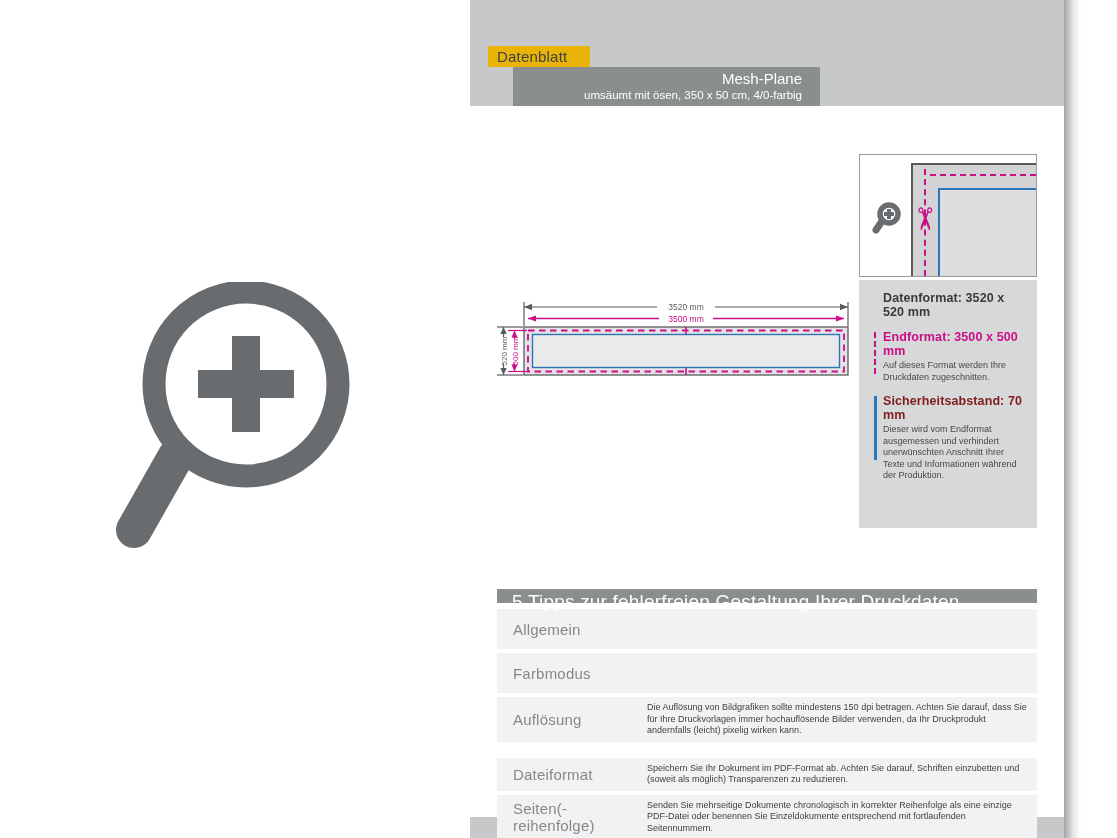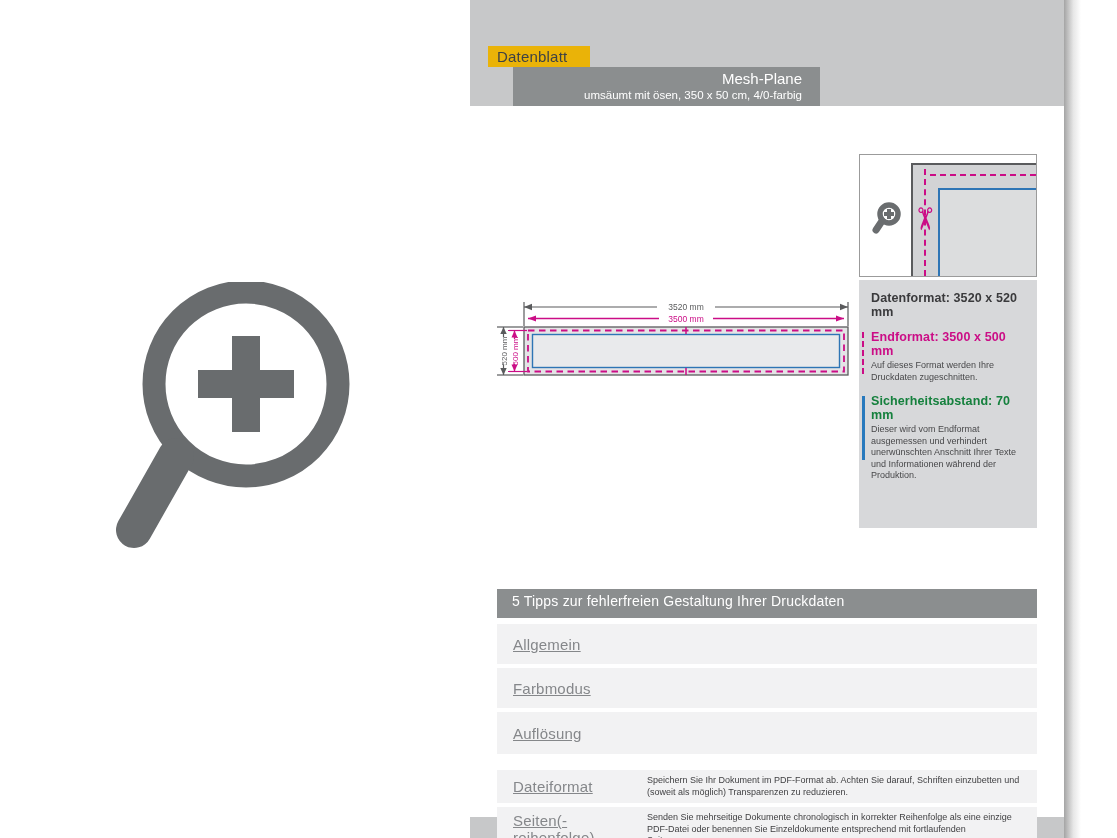--- a/index.html
+++ b/index.html
@@ -38,37 +38,37 @@
   .zb-dash-h { position:absolute; left:70px; top:19px; right:0; height:0; border-top:2px dashed #cb0d86; }
   .zb-blue-v { position:absolute; left:78px; top:33px; bottom:0; width:0; border-left:2px solid #2e75b5; }
   .zb-blue-h { position:absolute; left:78px; top:33px; right:0; height:0; border-top:2px solid #2e75b5; }
   .zb-scissors { position:absolute; left:47px; top:45px; width:36px; height:38px; display:flex;
                  align-items:center; justify-content:center; font-size:31px; color:#cb0d86;
                  transform:rotate(90deg); }
   .zb-mag { position:absolute; left:10px; top:46px; width:34px; height:36px; }
 
   
   .info-panel { position:absolute; left:389px; top:280px; width:178px; height:248px; background:#d7d8da;
-                padding:11px 8px 0 0; }
+                padding:11px 8px 0 12px; }
   .section { position:relative; padding:0 4px 0 12px; margin-bottom:11px; }
   .section h3 { font-size:12.5px; font-weight:bold; letter-spacing:0.1px; margin-bottom:2px; }
   .section p  { font-size:9px; line-height:11.5px; color:#48484a; margin-bottom:9px; }
   .bar { position:absolute; left:3px; width:0; }
   .bar-dashed { border-left:2px dashed #cb0d86; top:2px; height:42px; }
   .bar-solid  { border-left:3px solid #2779bd; top:2px; height:64px; }
   .t-dark    { color:#3a3a3c; }
   .t-magenta { color:#cb0d86; }
-  .t-blue    { color:#15803d; }
+  .t-blue    { color:#7f1d1d; }
 
   
   .tips { position:absolute; left:27px; top:589px; width:540px; }
-  .tips-header { height:29px; background:#8b8e8f; color:#ffffff; font-size:14px; line-height:25px;
+  .tips-header { height:14px; background:#8b8e8f; color:#ffffff; font-size:19px; line-height:25px;
                  padding-left:15px; letter-spacing:0.2px; margin-bottom:6px; }
   .tip-row { display:flex; align-items:center; background:#f2f2f3; margin-bottom:4px; padding:5px 0; }
-  .tip-label { width:150px; flex:0 0 150px; padding-left:16px; font-size:15px; color:#85878a; letter-spacing:0.2px;text-decoration:underline; }
+  .tip-label { width:150px; flex:0 0 150px; padding-left:16px; font-size:15px; color:#85878a; letter-spacing:0.2px; }
   .tip-text  { flex:1; padding-right:10px; font-size:9px; line-height:11.5px; color:#3f3f41; }
   .r1 { min-height:40px; } .r2 { min-height:40px; } .r3 { min-height:42px; }
   .r4 { min-height:28px;margin-top:16px; } .r5 { min-height:30px; }
 </style>
 </head>
 <body>
 
 <div class="stage">
 
   <svg class="big-mag" viewBox="0 0 268 276">
@@ -171,20 +171,21 @@
       <div class="tips-header">5 Tipps zur fehlerfreien Gestaltung Ihrer Druckdaten</div>
 
       <div class="tip-row r1">
         <div class="tip-label">Allgemein</div>
       </div>
       <div class="tip-row r2">
         <div class="tip-label">Farbmodus</div>
       </div>
       <div class="tip-row r3">
         <div class="tip-label">Auflösung</div>
+        <div class="tip-text">Die Auflösung von Bildgrafiken sollte mindestens 150 dpi betragen. Achten Sie darauf, dass Sie für Ihre Druckvorlagen immer hochauflösende Bilder verwenden, da Ihr Druckprodukt andernfalls (leicht) pixelig wirken kann.</div>
       </div>
       <div class="tip-row r4">
         <div class="tip-label">Dateiformat</div>
         <div class="tip-text">Speichern Sie Ihr Dokument im PDF-Format ab. Achten Sie darauf, Schriften einzubetten und (soweit als möglich) Transparenzen zu reduzieren.</div>
       </div>
       <div class="tip-row r5">
         <div class="tip-label">Seiten(-reihenfolge)</div>
         <div class="tip-text">Senden Sie mehrseitige Dokumente chronologisch in korrekter Reihenfolge als eine einzige PDF-Datei oder benennen Sie Einzeldokumente entsprechend mit fortlaufenden Seitennummern.</div>
       </div>
     </div>

